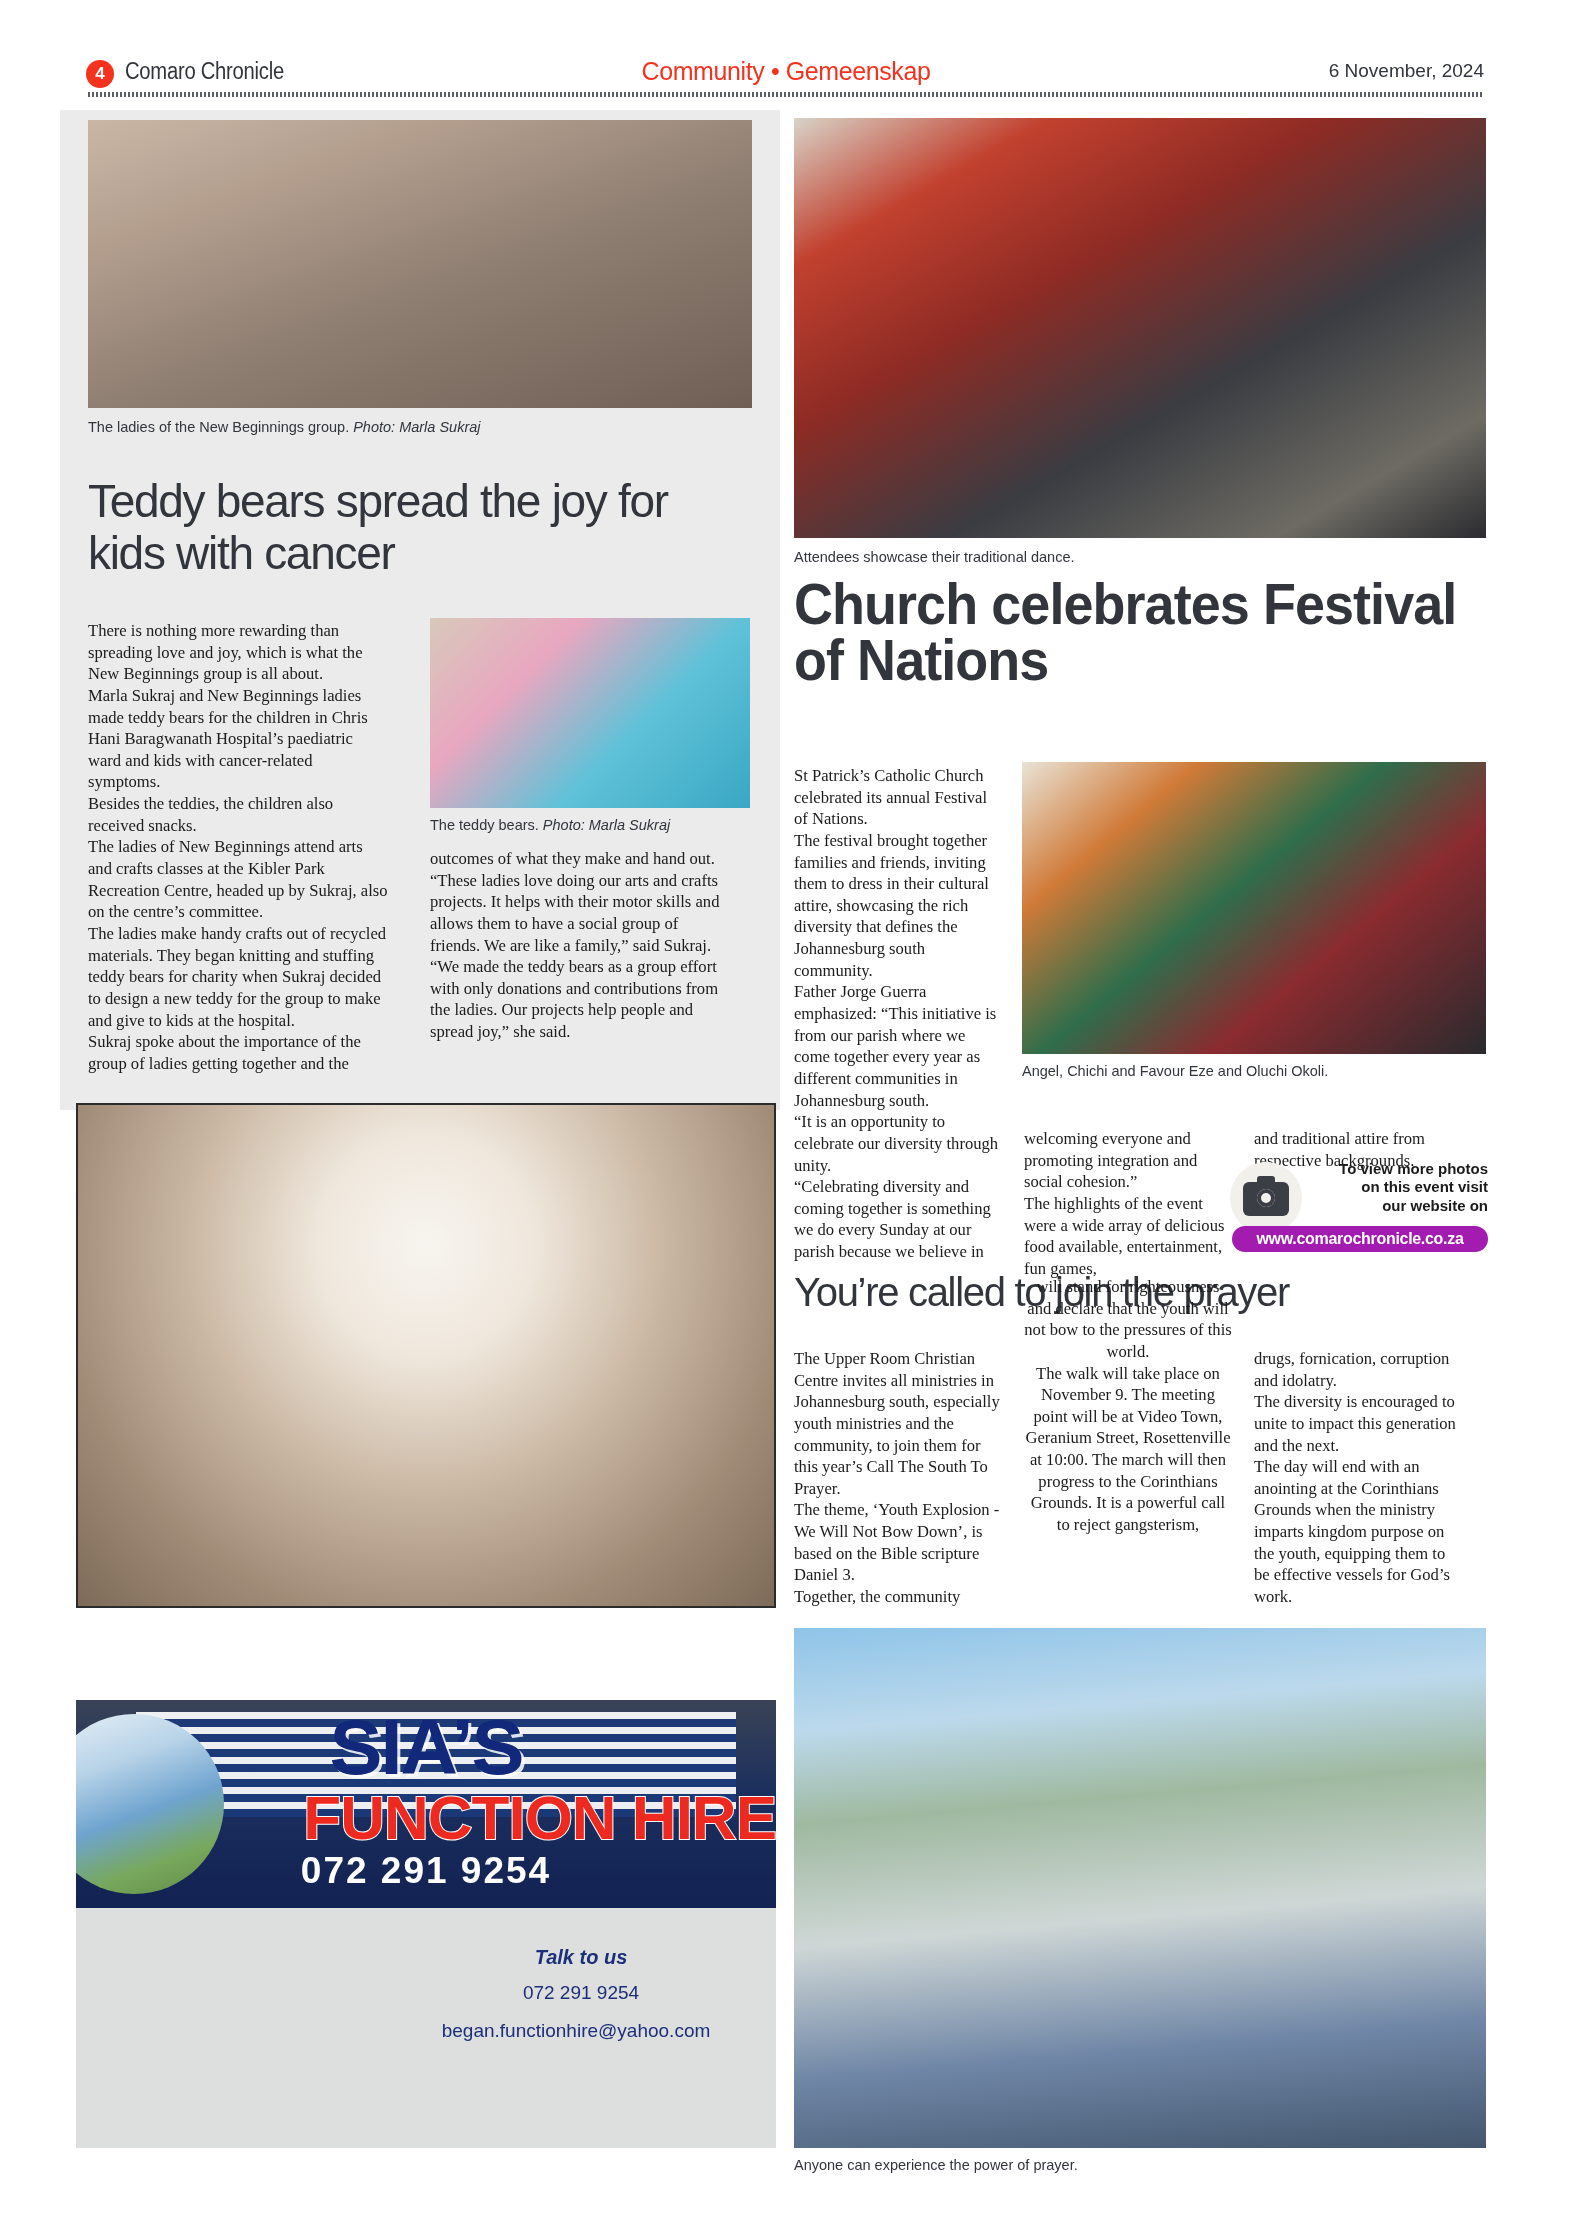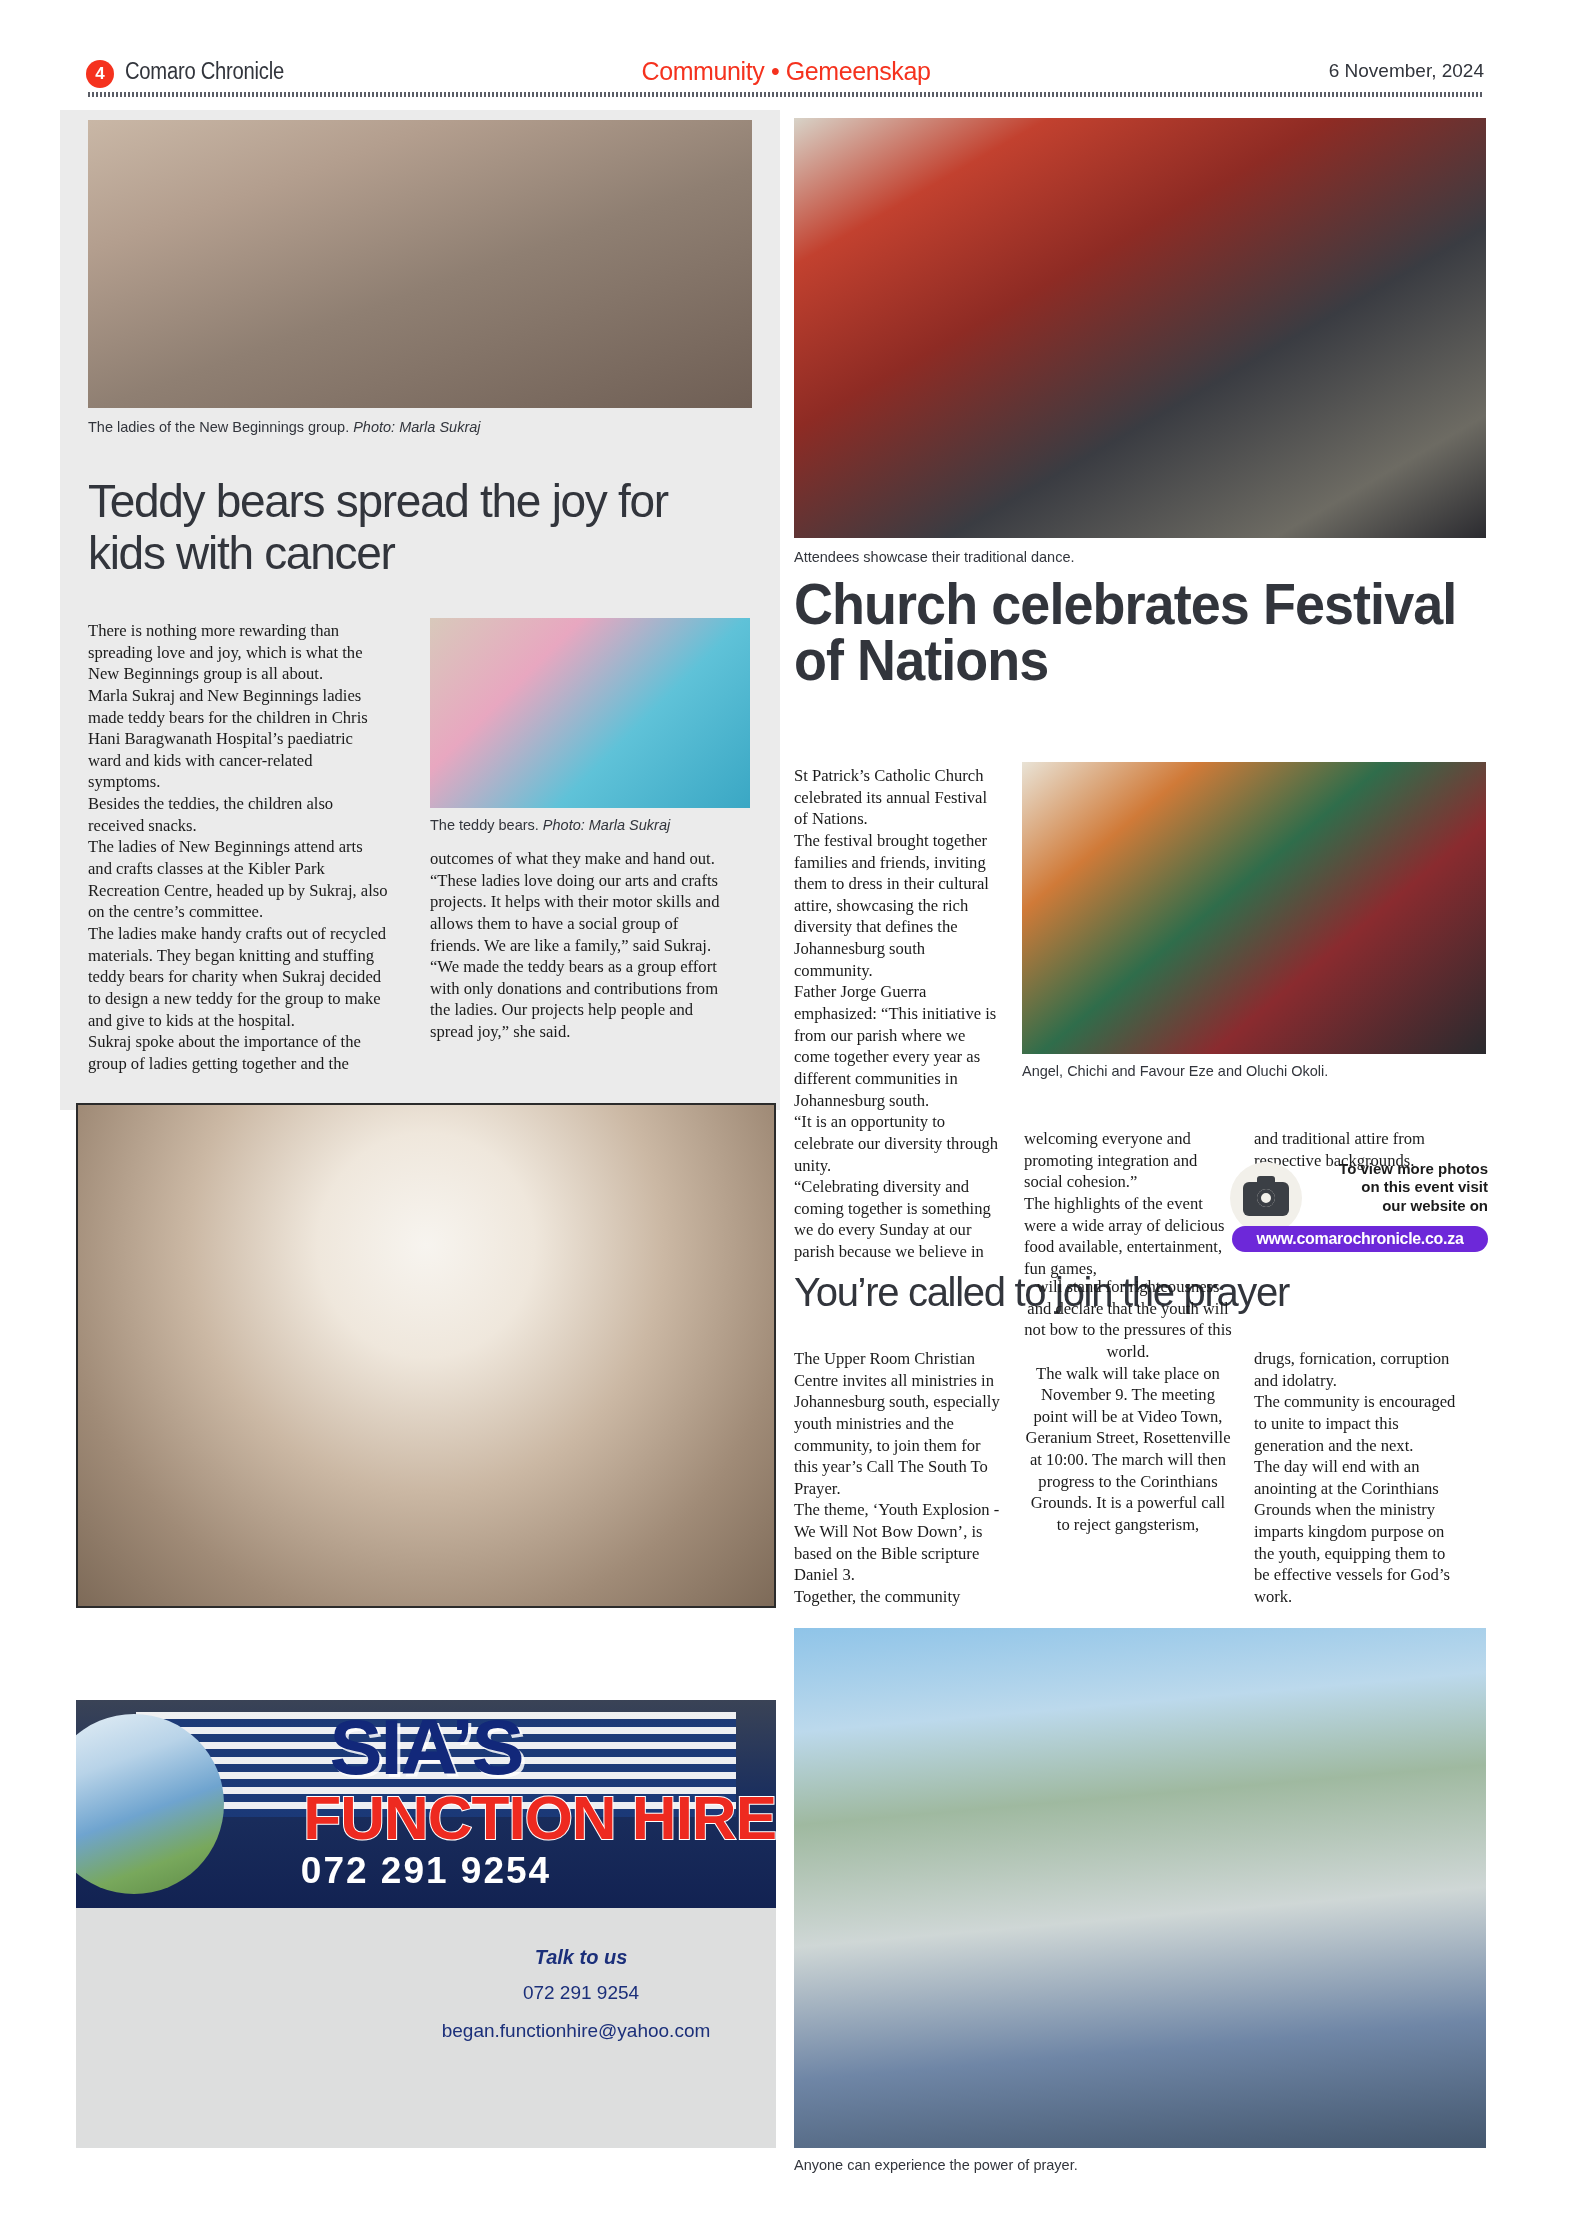--- a/index.html
+++ b/index.html
@@ -191,21 +191,21 @@
     content:""; position:absolute; left:14px; top:7px; width:18px; height:18px;
     border-radius:50%; background:#f2f0ea; box-shadow: inset 0 0 0 4px #3b3f45;
   }
   #promo-text {
     position: absolute; left: 78px; top: 0px; width: 180px; text-align: right;
     font-family: "Liberation Sans", sans-serif; font-weight: bold;
     font-size: 15px; line-height: 1.22; color: #1b1b1b; white-space: pre-line;
   }
   #promo-url {
     position: absolute; left: 2px; top: 66px; width: 256px; height: 26px;
-    background: #6d28d9; border-radius: 13px; color: #fff;
+    background: #a21caf; border-radius: 13px; color: #fff;
     font-family: "Liberation Sans", sans-serif; font-weight: bold; font-size: 16px;
     display: flex; align-items: center; justify-content: center;
     letter-spacing: -0.3px;
   }
 
   #hl-prayer { left: 794px; top: 1270px; width: 700px; font-size: 40px; }
 
   #col-prayer-1 { left: 794px; top: 1348px; width: 208px; }
   #col-prayer-2 { left: 1024px; top: 1276px; width: 208px; text-align: center; }
   #col-prayer-3 { left: 1254px; top: 1348px; width: 208px; }
@@ -294,17 +294,17 @@
 </div>
 
 <div class="hl-light" id="hl-prayer">You’re called to join the prayer</div>
 
 <div class="serif-col" id="col-prayer-1">The Upper Room Christian Centre invites all ministries in Johannesburg south, especially youth ministries and the community, to join them for this year’s Call The South To Prayer.
     The theme, ‘Youth Explosion - We Will Not Bow Down’, is based on the Bible scripture Daniel 3.
     Together, the community</div>
 <div class="serif-col" id="col-prayer-2">will stand for righteousness and declare that the youth will not bow to the pressures of this world.
     The walk will take place on November 9. The meeting point will be at Video Town, Geranium Street, Rosettenville at 10:00. The march will then progress to the Corinthians Grounds. It is a powerful call to reject gangsterism,</div>
 <div class="serif-col" id="col-prayer-3">drugs, fornication, corruption and idolatry.
-    The community is encouraged to unite to impact this generation and the next.
+    The diversity is encouraged to unite to impact this generation and the next.
     The day will end with an anointing at the Corinthians Grounds when the ministry imparts kingdom purpose on the youth, equipping them to be effective vessels for God’s work.</div>
 
 <div class="photo" id="photo-prayer"></div>
 <div class="caption" id="cap-prayer">Anyone can experience the power of prayer.</div>
 
 </body></html>

